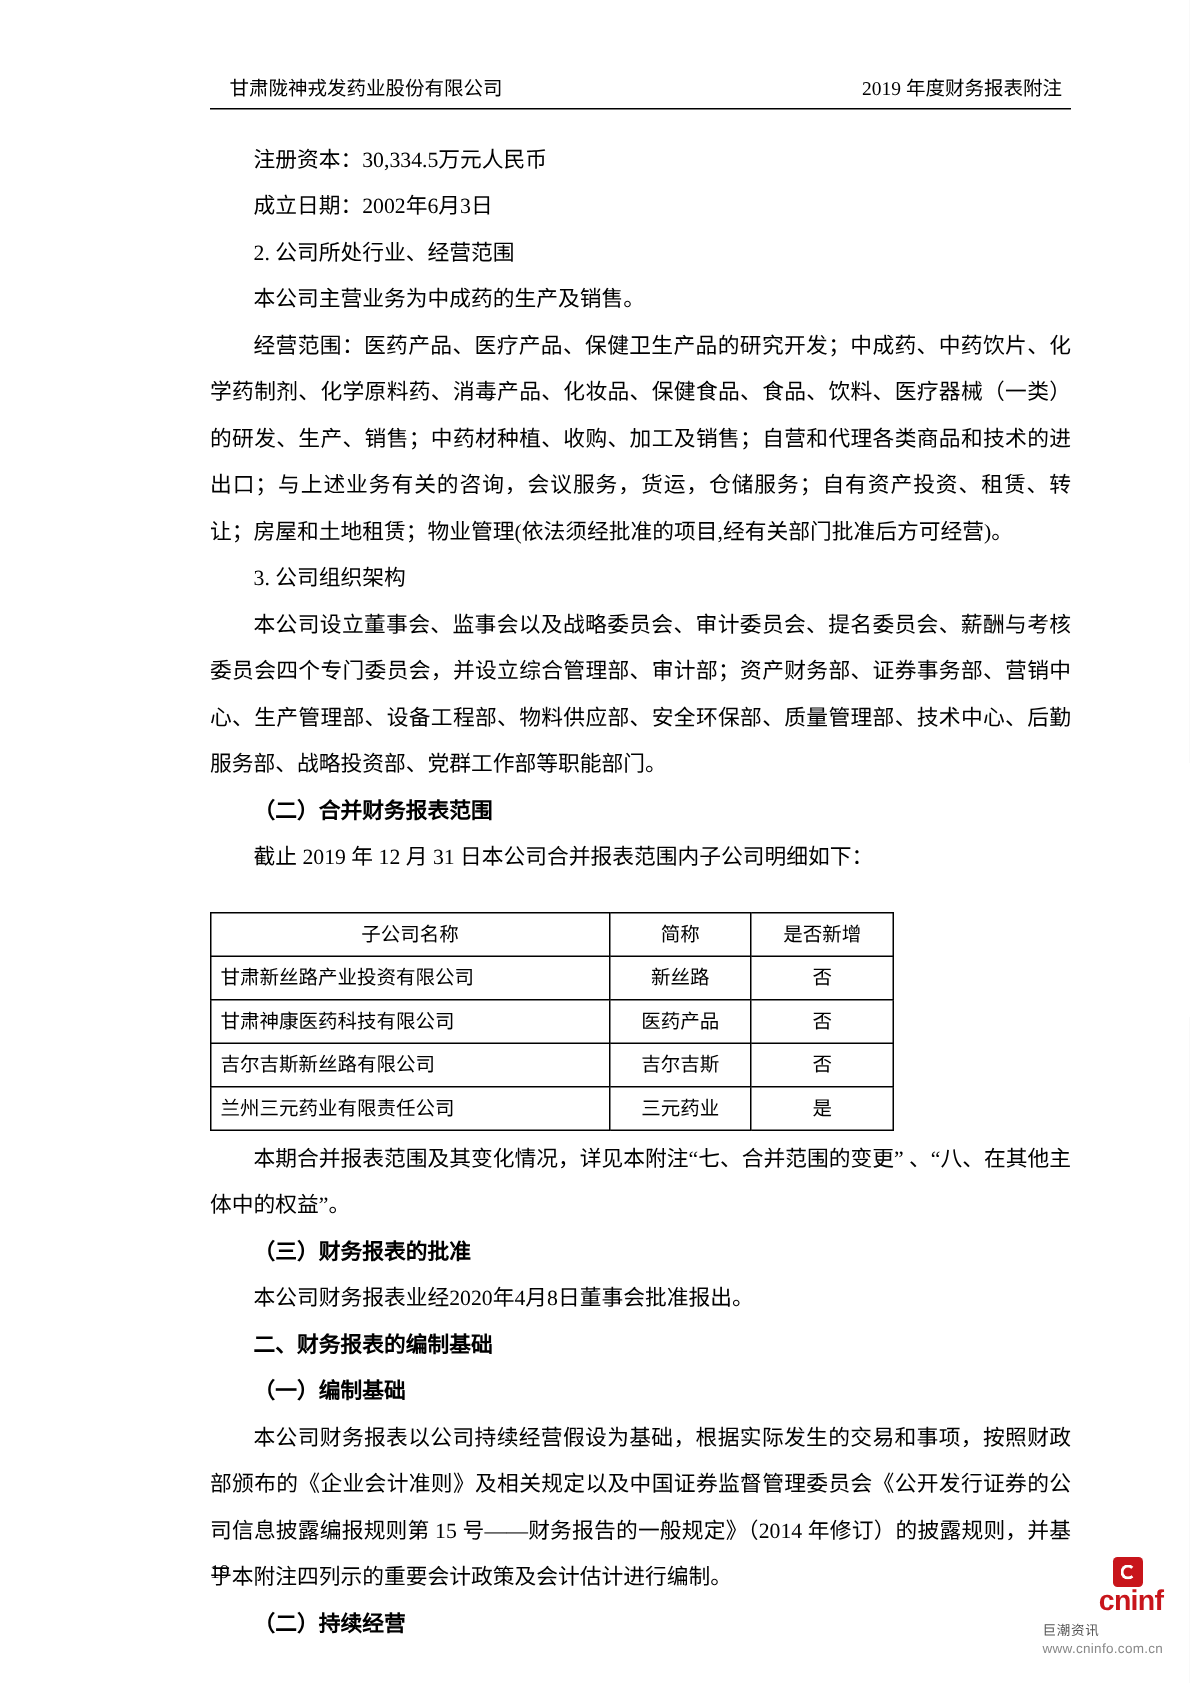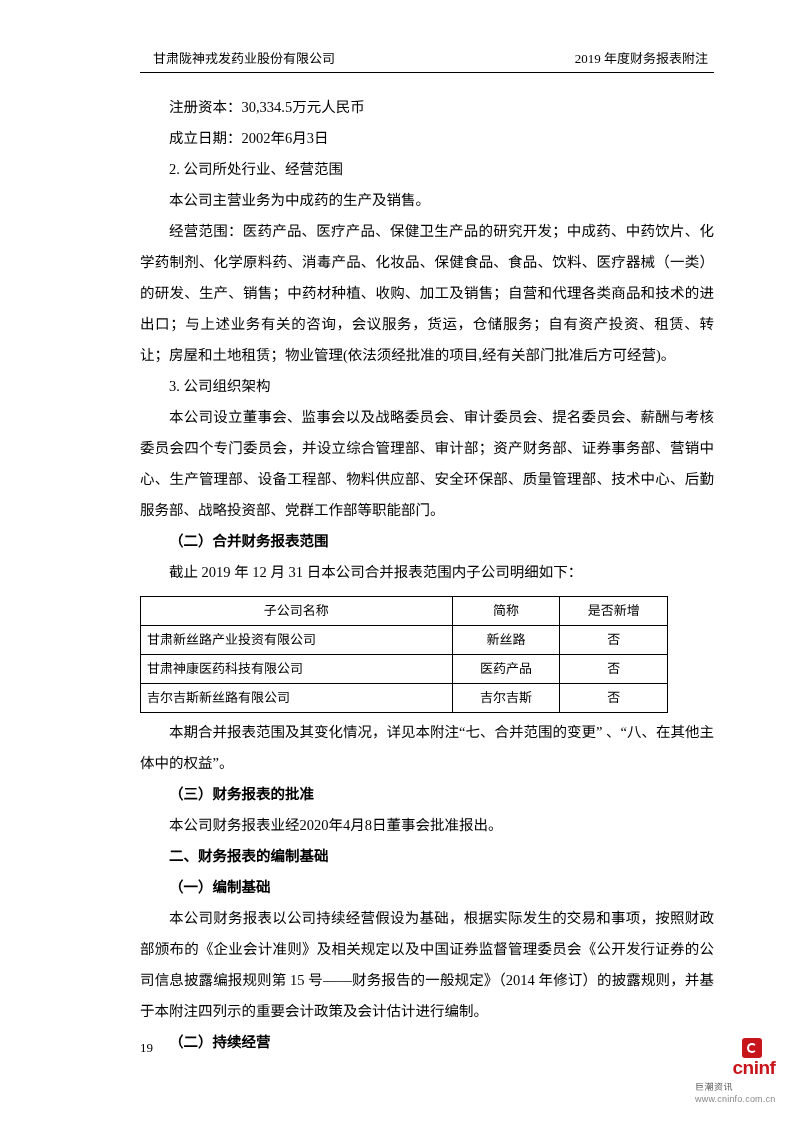--- a/index.html
+++ b/index.html
@@ -65,23 +65,23 @@
     margin: 0 0 0 0;
     font-size: 14.5px;
     line-height: 31px;
     text-align: justify;
     text-justify: inter-ideograph;
   }
   p.ind1 { text-indent: 29px; }
   p.bh { font-weight: bold; text-indent: 29px; }
   
   table.subs {
-    width: 528px;
+    width: 456px;
     border-collapse: collapse;
-    margin-top: 8px;
+    margin-top: 20px;
     margin-bottom: 4px;
     font-size: 13px;
   }
   table.subs th, table.subs td {
     border: 1px solid #000;
     padding: 4px 6px;
     line-height: 20px;
     font-weight: normal;
   }
   table.subs thead th {
@@ -207,20 +207,25 @@
           <tr>
             <td class="name">甘肃神康医药科技有限公司</td>
             <td class="abbr">医药产品</td>
             <td class="isnew">否</td>
           </tr>
           <tr>
             <td class="name">吉尔吉斯新丝路有限公司</td>
             <td class="abbr">吉尔吉斯</td>
             <td class="isnew">否</td>
           </tr>
+          <tr>
+            <td class="name">兰州三元药业有限责任公司</td>
+            <td class="abbr">三元药业</td>
+            <td class="isnew">是</td>
+          </tr>
         </tbody>
       </table>
 
       <p class="ind1">本期合并报表范围及其变化情况，详见本附注“七、合并范围的变更” 、“八、在其他主体中的权益”。</p>
       <p class="bh">（三）财务报表的批准</p>
       <p class="ind1">本公司财务报表业经2020年4月8日董事会批准报出。</p>
       <p class="bh">二、财务报表的编制基础</p>
       <p class="bh">（一）编制基础</p>
       <p class="ind1">本公司财务报表以公司持续经营假设为基础，根据实际发生的交易和事项，按照财政部颁布的《企业会计准则》及相关规定以及中国证券监督管理委员会《公开发行证券的公司信息披露编报规则第 15 号——财务报告的一般规定》（2014 年修订）的披露规则，并基于本附注四列示的重要会计政策及会计估计进行编制。</p>
       <p class="bh">（二）持续经营</p>

